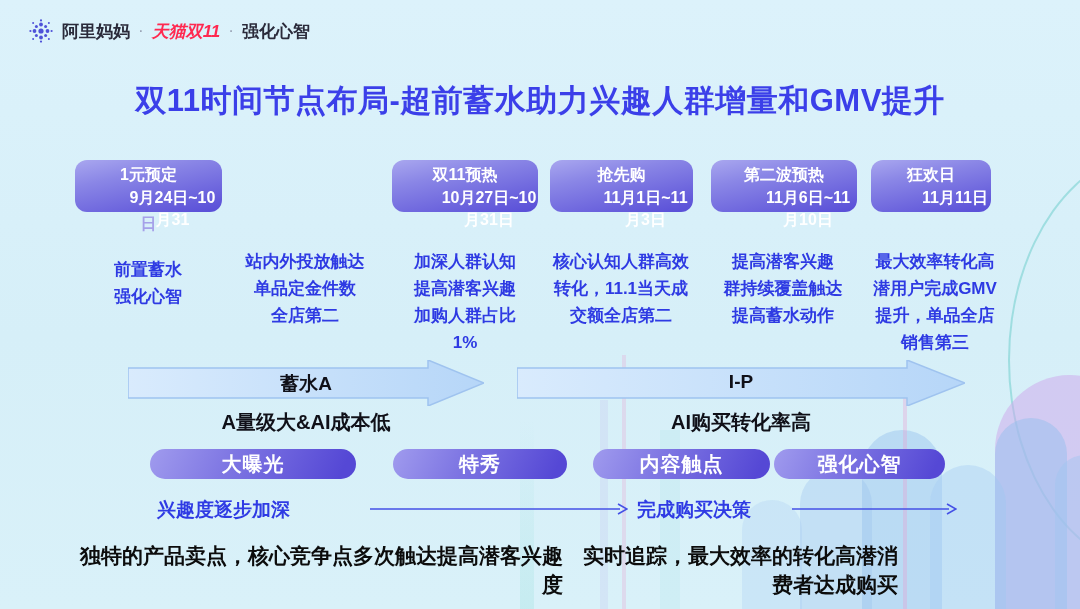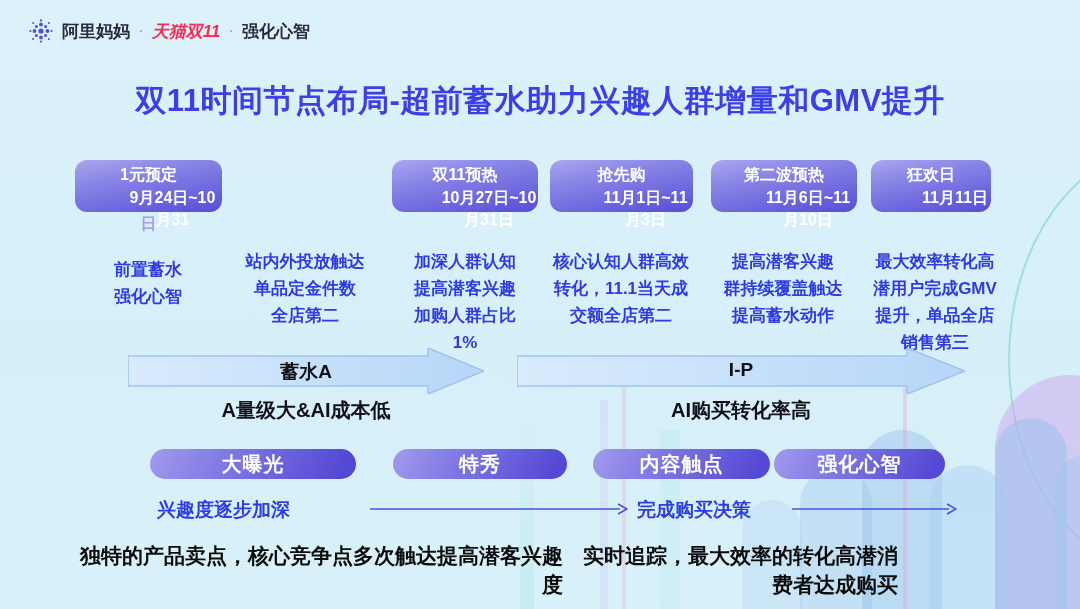--- a/index.html
+++ b/index.html
@@ -36,21 +36,21 @@
   .stage-box{position:absolute;top:160px;height:52px;border-radius:12px;
              background:linear-gradient(168deg,#a9a7ef 0%,#8a86e6 32%,#5b51d8 95%);
              color:#fff;font-weight:800;text-align:center;font-size:16px;line-height:24px;
              padding-top:3px;box-sizing:border-box;}
   .stage-box .date{font-size:16px;line-height:22px;margin-left:48px;}
   .date-overflow{position:absolute;left:0;top:52px;width:100%;text-align:center;
                  color:#a5a1e9;font-size:16px;font-weight:800;}
   .stage-desc{position:absolute;top:248px;width:170px;text-align:center;white-space:pre-line;
               color:#2E3AE3;font-size:17px;line-height:27px;font-weight:800;}
   
-  .phase{position:absolute;top:348px;height:75px;text-decoration:underline;}
+  .phase{position:absolute;top:360px;height:75px;text-decoration:underline;}
   .phase svg{position:absolute;left:0;top:0;}
   .phase .lbl{position:absolute;left:0;top:11px;width:100%;text-align:center;
               font-size:19px;font-weight:900;color:#101018;}
   .phase .note{position:absolute;left:0;top:49px;width:100%;text-align:center;
                font-size:20px;font-weight:900;color:#101018;}
   
   .pill{position:absolute;top:449px;height:30px;border-radius:15px;
         background:linear-gradient(115deg,#a09bee 0%,#7f77e3 38%,#5548d5 92%);
         color:#fff;font-size:20px;font-weight:900;text-align:center;line-height:30px;
         letter-spacing:1px;}

